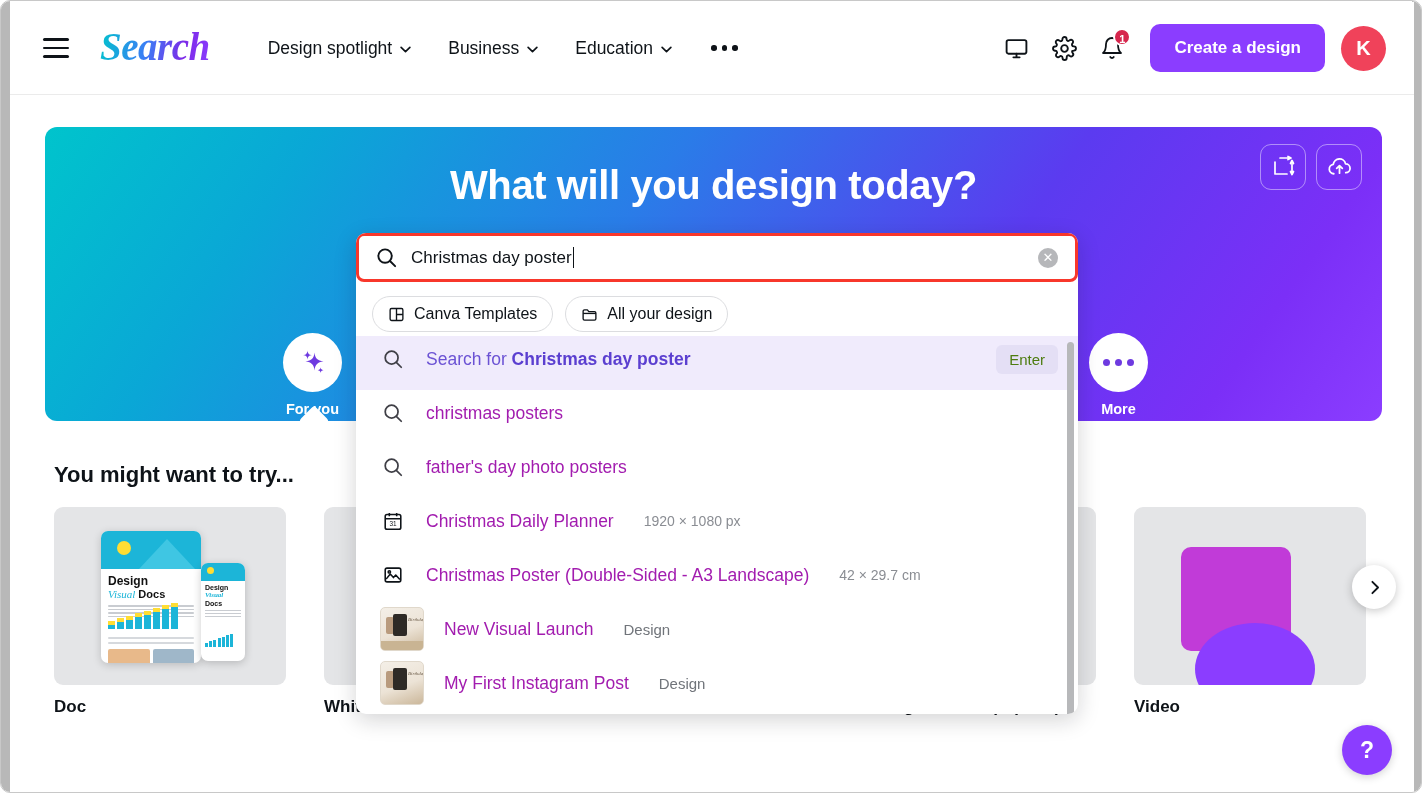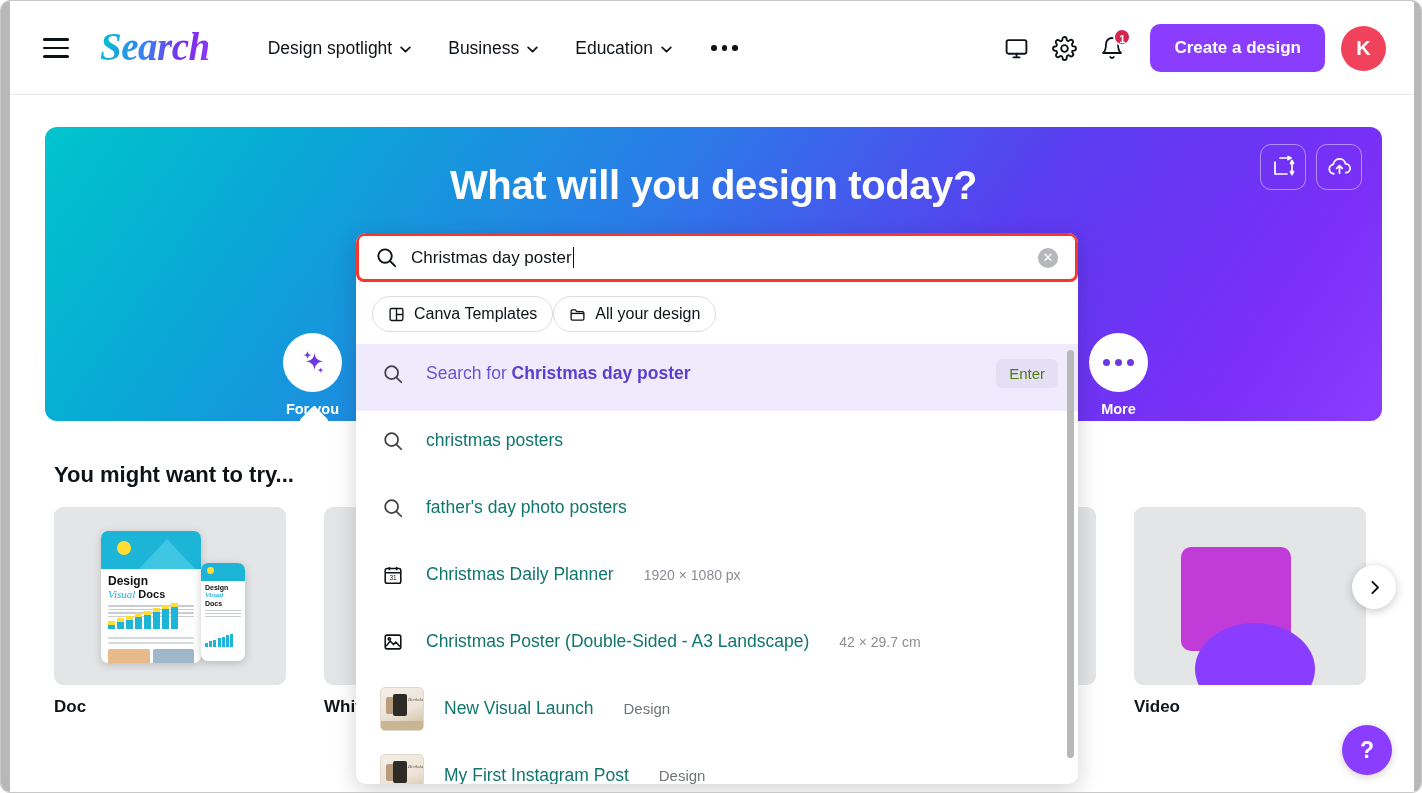--- a/index.html
+++ b/index.html
@@ -252,45 +252,45 @@
   }
   .caret {
     display: inline-block; width: 1.6px; height: 21px; background: #0e1318;
     margin-left: 1px; vertical-align: middle;
   }
   .clear-btn {
     margin-right: 17px; width: 20px; height: 20px; border-radius: 50%;
     background: #b6b7ba; color: #fff; display: flex; align-items: center; justify-content: center;
     font-size: 13px; cursor: pointer; flex: 0 0 20px; line-height: 1;
   }
-  .chips { display: flex; padding: 14px 16px 12px 16px; }
+  .chips { display: flex; gap: 12px; padding: 14px 16px 4px 16px; }
   .chip {
     display: flex; align-items: center; gap: 9px;
     height: 36px; padding: 0 15px;
     border: 1px solid #dcdde0; border-radius: 18px;
     font-size: 16px; color: #0e1318; background: #fff; cursor: pointer;
   }
 
   .suggestions { position: relative; max-height: 440px; overflow: hidden; }
   .sg {
-    display: flex; align-items: center; height: 67px; padding: 0 20px 8px 24px;
+    display: flex; align-items: center; height: 54px; padding: 0 20px 8px 24px;
     cursor: pointer; gap: 20px;
   }
   .sg.active { background: #f0ebfc; }
   .sg-icon { width: 26px; display: flex; align-items: center; justify-content: center; flex: 0 0 26px; }
   .sg-thumb {
     width: 44px; height: 44px; border-radius: 5px; flex: 0 0 44px;
     background: linear-gradient(160deg,#f4efe7 0%,#ece3d6 55%,#cbb79a 100%);
     position: relative; overflow: hidden; border: 1px solid #e0d8cb;
   }
   .sg-thumb .tph { position:absolute; left:12px; top:6px; width:14px; height:22px; background:#2e2a26; border-radius:2px;}
   .sg-thumb .tph2 { position:absolute; left:5px; top:9px; width:8px; height:17px; background:#b99b7e; border-radius:2px;}
   .sg-thumb .tscr { position:absolute; left:27px; top:9px; font-size:5px; color:#6b5b48; font-family:"Liberation Serif",serif; font-style:italic;}
   .sg-thumb .tbot { position:absolute; left:0; right:0; bottom:0; height:9px; background:#c9b493;}
-  .sg-text { font-size: 17.5px; color: #0f766e; white-space: nowrap; }
+  .sg-text { font-size: 17.5px; color: #a21caf; white-space: nowrap; }
   .sg-text.purple { color: #6b52d4; }
   .sg-text.purple b { color: #5b3fd0; font-weight: bold; }
   .sg-meta { font-size: 14px; color: #8a8d93; margin-left: 10px; white-space: nowrap; }
   .sg-meta.design { font-size: 15px; color: #70747a; }
   .enter-key {
     margin-left: auto; background: #e4dff5; color: #4d7c0f;
     font-size: 15px; padding: 6px 13px; border-radius: 6px;
   }
   .panel-scrollbar {
     position: absolute; right: 4px; top: 6px; width: 7px; height: 408px;

